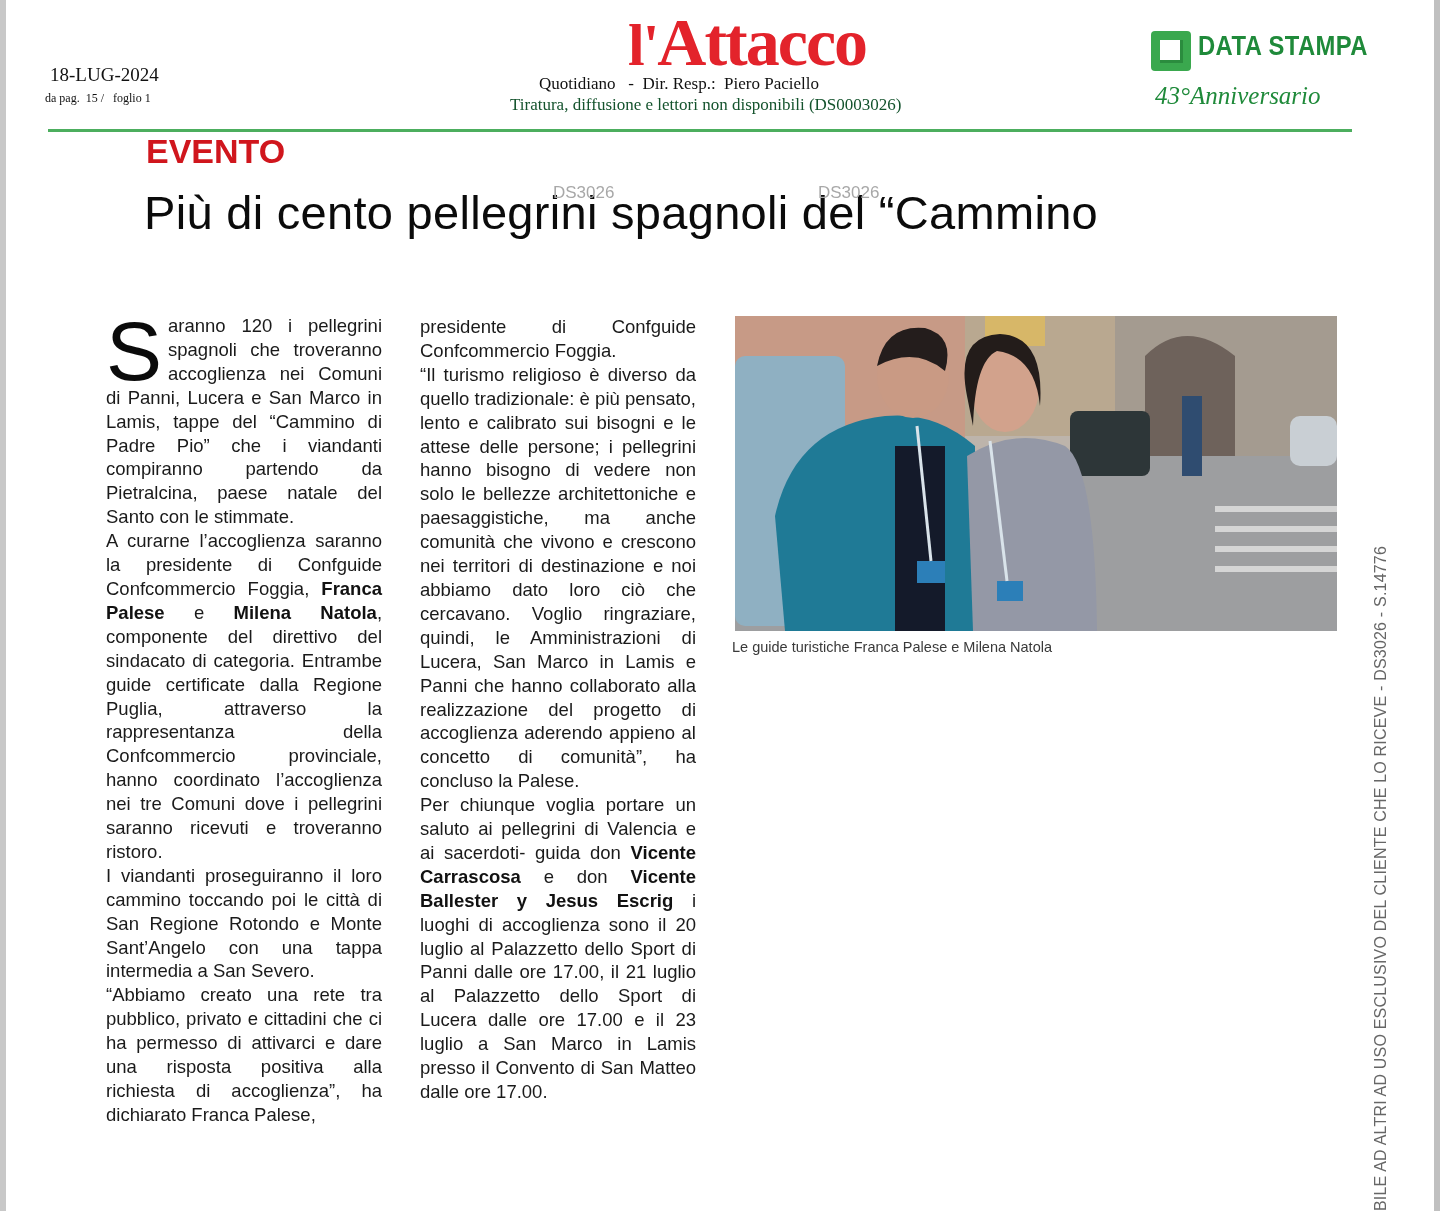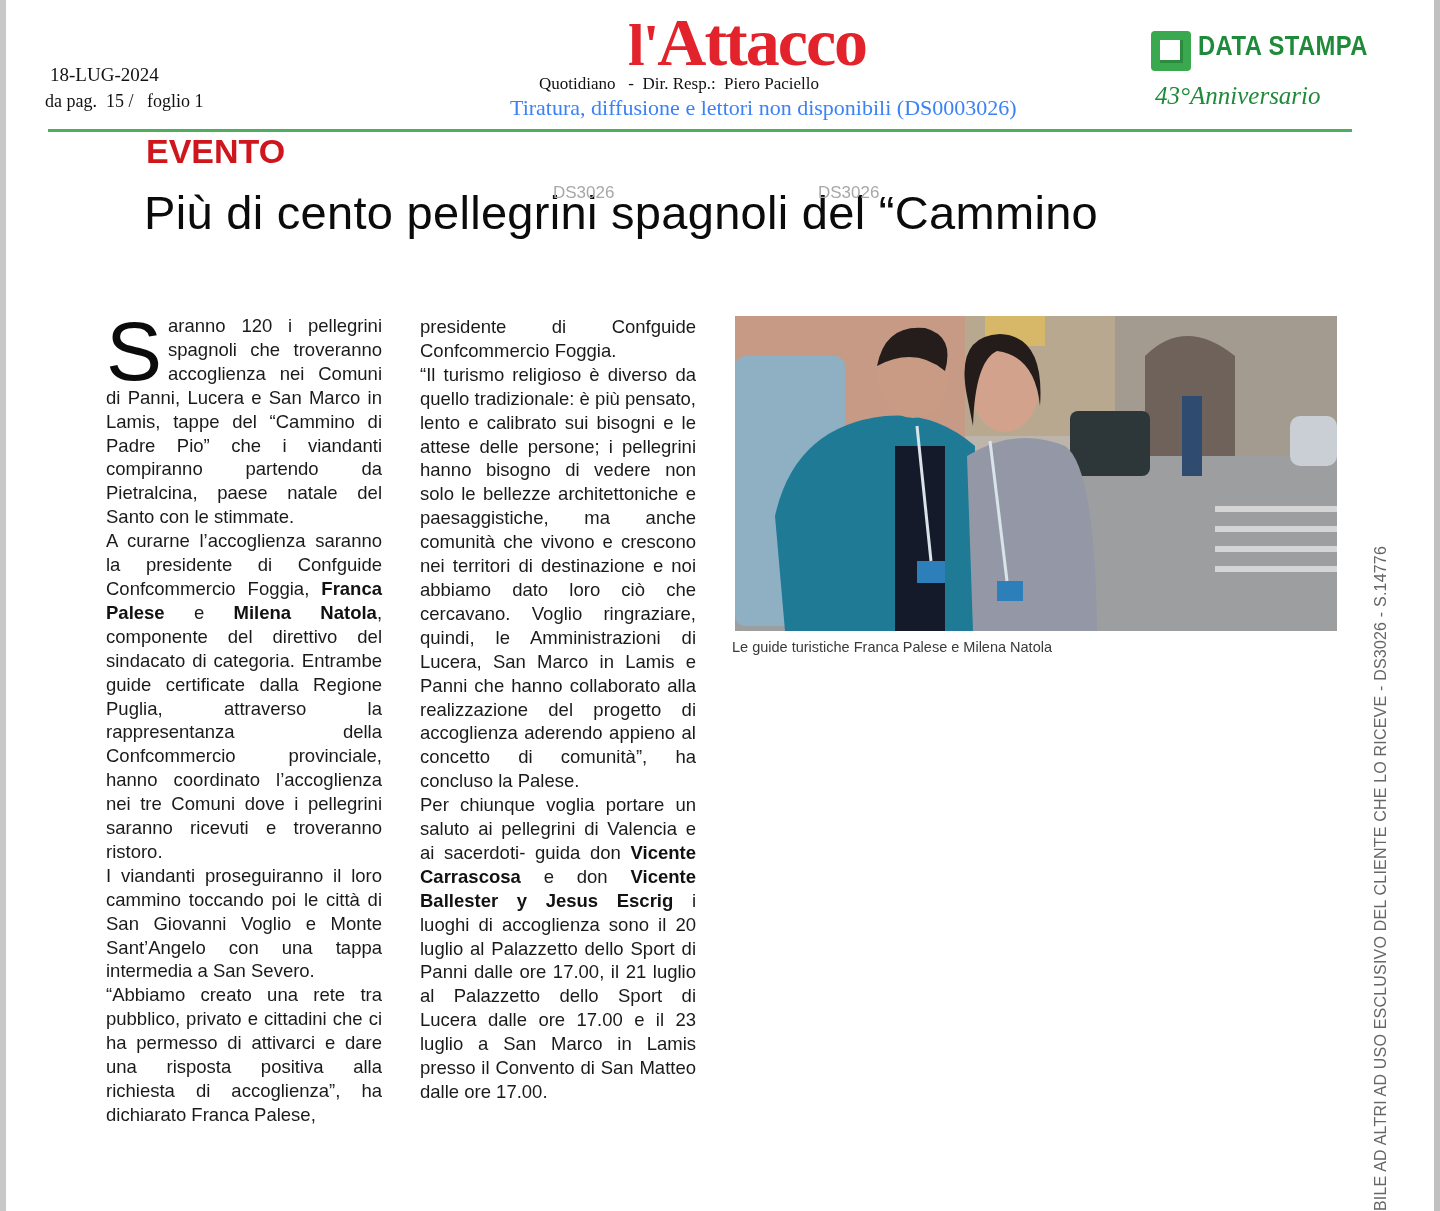--- a/index.html
+++ b/index.html
@@ -5,26 +5,26 @@
   html, body { margin:0; padding:0; }
   body {
     width:1440px; height:1211px; position:relative; overflow:hidden;
     background:#ffffff; color:#111;
     font-family:"Liberation Sans", sans-serif;
   }
   .left-edge { position:absolute; left:0; top:0; width:6px; height:1211px; background:#c8c8c8; }
   .right-edge { position:absolute; right:0; top:0; width:6px; height:1211px; background:#c0c0c0; }
 
   .date { position:absolute; left:50px; top:64px; font-family:"Liberation Serif", serif; font-size:19px; color:#111; }
-  .pageinfo { position:absolute; left:45px; top:91px; font-family:"Liberation Serif", serif; font-size:18px; color:#111; white-space:pre; }
+  .pageinfo { position:absolute; left:45px; top:91px; font-family:"Liberation Serif", serif; font-size:12px; color:#111; white-space:pre; }
 
   .masthead { position:absolute; left:598px; top:8px; font-family:"Liberation Serif", serif; font-weight:bold; font-size:68px; color:#e3232b; letter-spacing:-2px; line-height:1;margin-left:30px; }
   .masthead .one { font-size:60px; }
   .publine1 { position:absolute; left:515px; top:74px; font-family:"Liberation Serif", serif; font-size:17px; color:#111; white-space:pre;margin-left:24px; }
-  .publine2 { position:absolute; left:510px; top:95px; font-family:"Liberation Serif", serif; font-size:22px; color:#3b82f6; }
+  .publine2 { position:absolute; left:510px; top:95px; font-family:"Liberation Serif", serif; font-size:17px; color:#14532d; }
 
   .ds-logo { position:absolute; left:1151px; top:31px; width:40px; height:40px; background:#3aa84e; border-radius:4px; }
   .ds-logo::after { content:""; position:absolute; left:9px; top:9px; width:20px; height:20px; background:#fff; border-right:3px solid #2b8c3e; border-bottom:3px solid #2b8c3e; }
   .ds-name { position:absolute; left:1198px; top:30px; font-family:"Liberation Sans", sans-serif; font-weight:bold; font-size:28px; color:#1f8a3a; transform:scaleX(0.85); transform-origin:left; letter-spacing:0.5px; }
   .ds-anniv { position:absolute; left:1155px; top:82px; font-family:"Liberation Serif", serif; font-style:italic; font-size:25px; color:#1f8a3a; }
 
   .rule { position:absolute; left:48px; top:129px; width:1304px; height:3px; background:#4cae5e; }
 
   .kicker { position:absolute; left:146px; top:132px; font-weight:bold; font-size:34px; color:#d0161d; }
   .headline { position:absolute; left:144px; top:184px; width:1200px; font-weight:normal; font-size:47px; line-height:57px; color:#0b0b0b; letter-spacing:0.3px; }
@@ -64,21 +64,21 @@
 <div class="kicker">EVENTO</div>
 <div class="headline">
   <div>Più di cento pellegrini spagnoli del “Cammino</div>
 </div>
 <div class="wm" style="left:553px; top:183px;">DS3026</div>
 <div class="wm" style="left:818px; top:183px;">DS3026</div>
 
 <div class="col col1">
   <p><span class="dropcap">S</span><span>aranno 120 i pellegrini spagnoli che troveranno accoglienza nei Comuni di Panni, Lucera e San Marco in Lamis, tappe del “Cammino di Padre Pio” che i viandanti compiranno partendo da Pietralcina, paese natale del Santo con le stimmate.</span></p>
   <p><span>A curarne l’accoglienza saranno la presidente di Confguide Confcommercio Foggia, </span><b>Franca Palese</b><span> e </span><b>Milena Natola</b><span>, componente del direttivo del sindacato di categoria. Entrambe guide certificate dalla Regione Puglia, attraverso la rappresentanza della Confcommercio provinciale, hanno coordinato l’accoglienza nei tre Comuni dove i pellegrini saranno ricevuti e troveranno ristoro.</span></p>
-  <p>I viandanti proseguiranno il loro cammino toccando poi le città di San Giovanni Voglio e Monte Sant’Angelo con una tappa intermedia a San Severo.</p>
+  <p>I viandanti proseguiranno il loro cammino toccando poi le città di San Regione Rotondo e Monte Sant’Angelo con una tappa intermedia a San Severo.</p>
   <p>“Abbiamo creato una rete tra pubblico, privato e cittadini che ci ha permesso di attivarci e dare una risposta positiva alla richiesta di accoglienza”, ha dichiarato Franca Palese,</p>
 </div>
 
 <div class="col col2">
   <p>presidente di Confguide Confcommercio Foggia.</p>
   <p>“Il turismo religioso è diverso da quello tradizionale: è più pensato, lento e calibrato sui bisogni e le attese delle persone; i pellegrini hanno bisogno di vedere non solo le bellezze architettoniche e paesaggistiche, ma anche comunità che vivono e crescono nei territori di destinazione e noi abbiamo dato loro ciò che cercavano. Voglio ringraziare, quindi, le Amministrazioni di Lucera, San Marco in Lamis e Panni che hanno collaborato alla realizzazione del progetto di accoglienza aderendo appieno al concetto di comunità”, ha concluso la Palese.</p>
   <p><span>Per chiunque voglia portare un saluto ai pellegrini di Valencia e ai sacerdoti- guida don </span><b>Vicente Carrascosa</b><span> e don </span><b>Vicente Ballester y Jesus Escrig</b><span> i luoghi di accoglienza sono il 20 luglio al Palazzetto dello Sport di Panni dalle ore 17.00,  il 21 luglio al Palazzetto dello Sport di Lucera dalle ore 17.00 e il 23 luglio a San Marco in Lamis presso il Convento di San Matteo dalle ore 17.00.</span></p>
 </div>
 
 <div class="photo">

